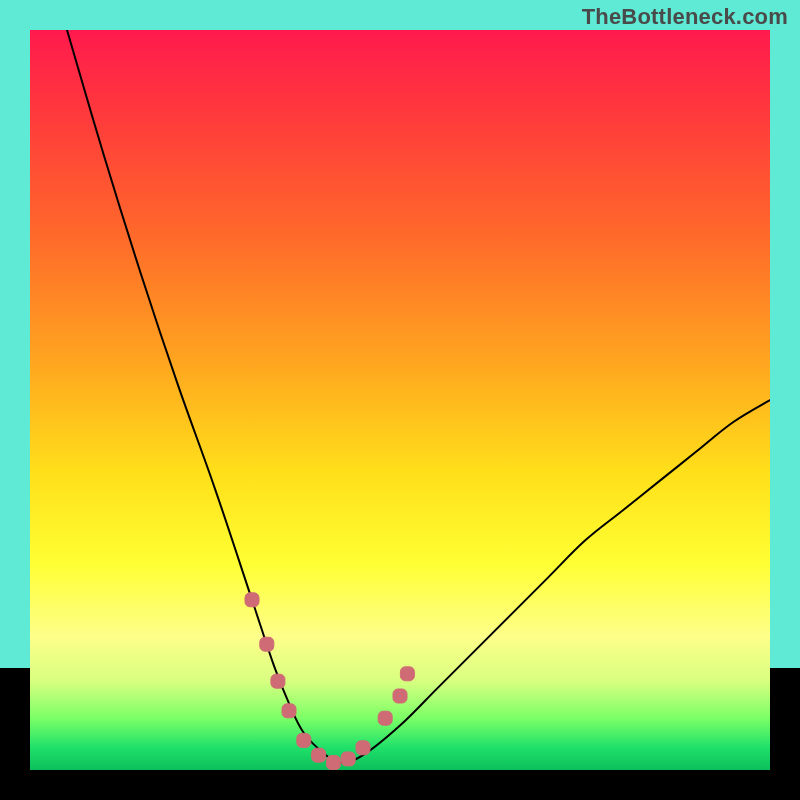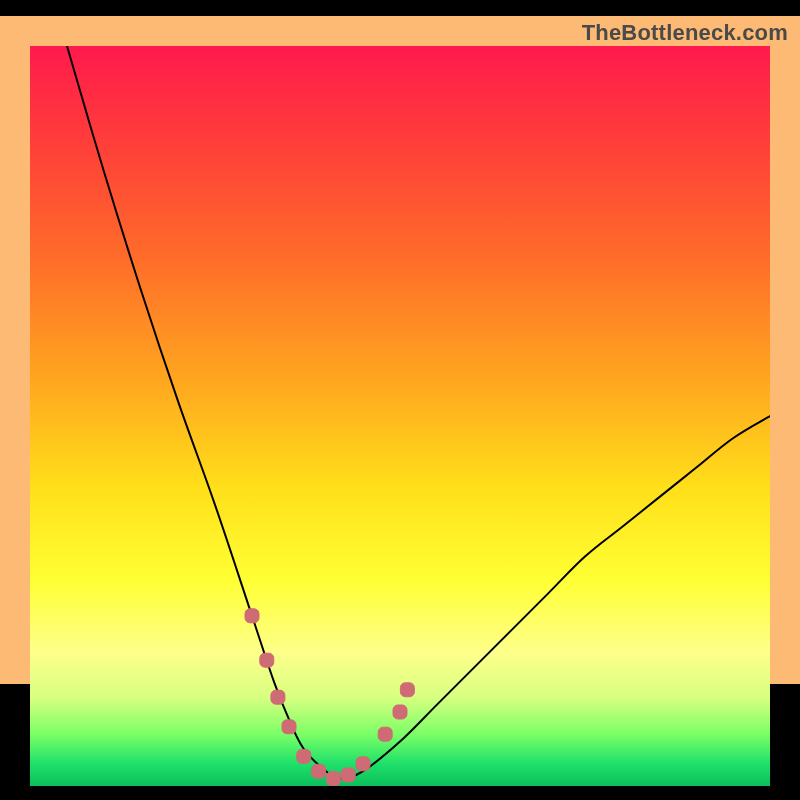--- a/index.html
+++ b/index.html
@@ -8,22 +8,21 @@
     width: 800px;
     height: 800px;
     background: #000;
     font-family: Arial, Helvetica, sans-serif;
     overflow: hidden;
   }
   .frame {
     position: relative;
     width: 800px;
     height: 668px;
-    background: #fdba74;
-    margin-top: 16px;
+    background: #5eead4;
   }
   .plot {
     position: absolute;
     left: 30px;
     top: 30px;
     width: 740px;
     height: 740px;
     background: linear-gradient(to bottom,
       #ff1a4d 0%,
       #ff3b3b 12%,

